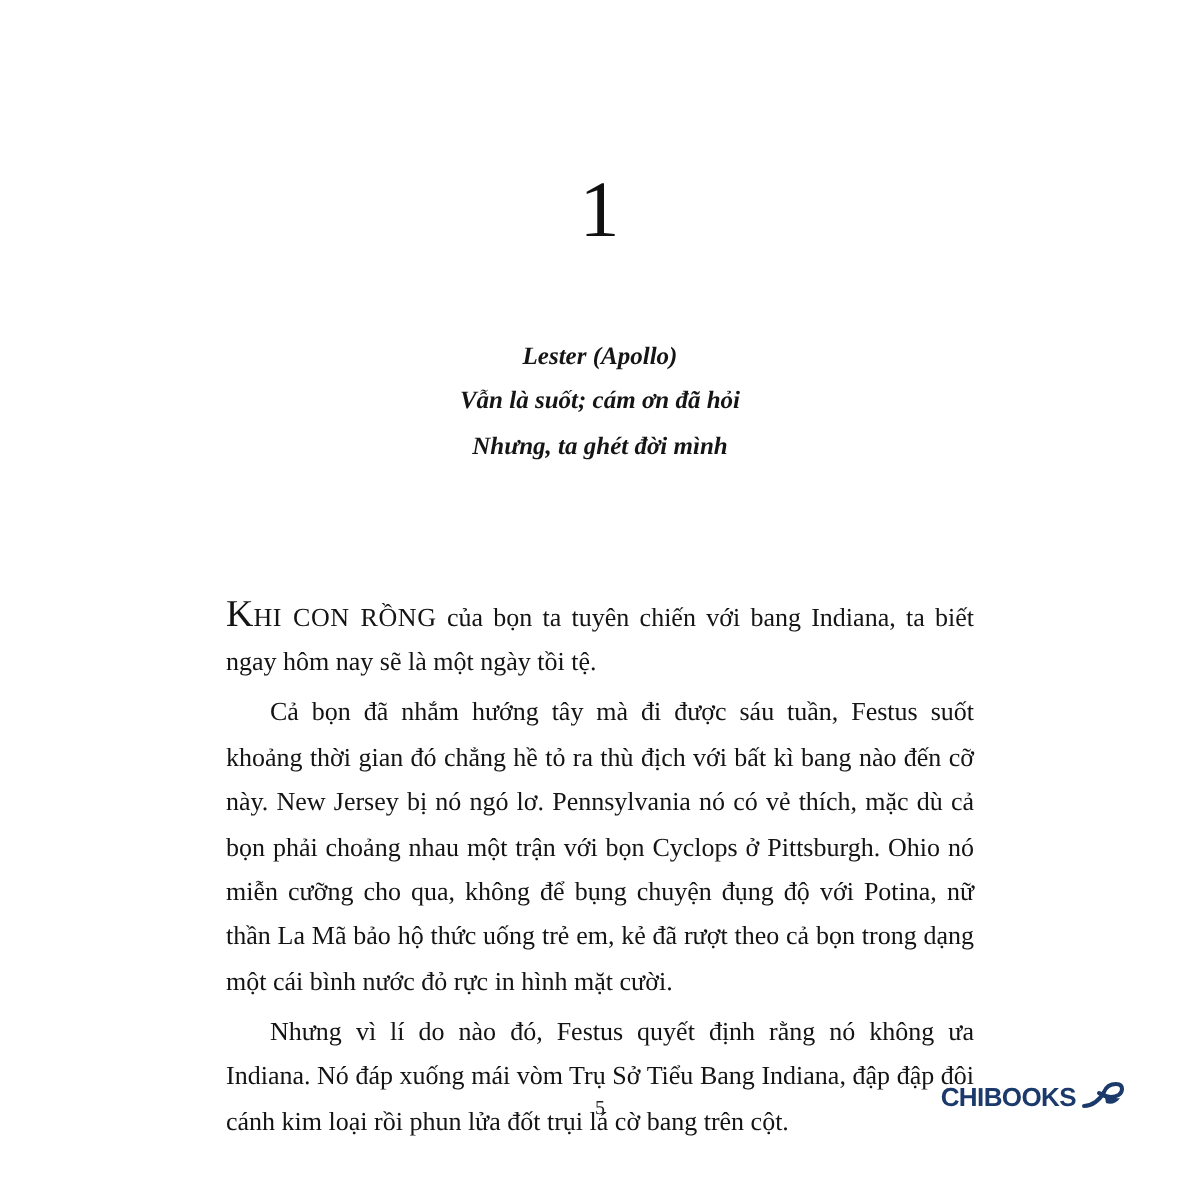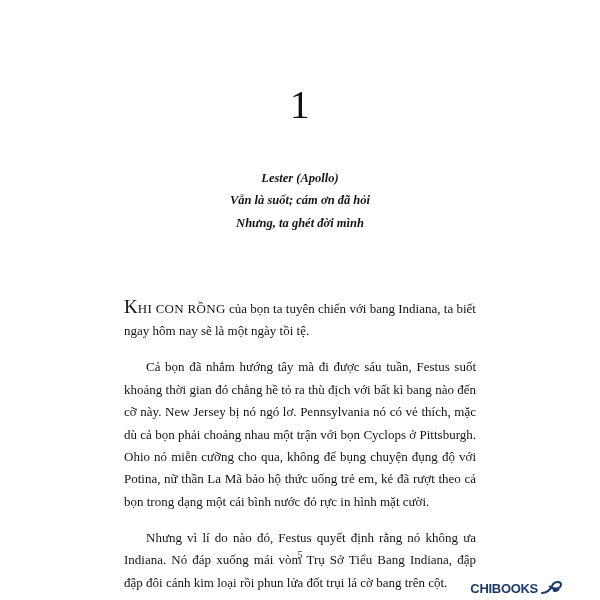--- a/index.html
+++ b/index.html
@@ -51,21 +51,21 @@
     white-space: nowrap;
   }
   .body-text {
     margin-top: 64px;
     font-size: 13px;
     line-height: 1.72;
     text-align: justify;
     color: #141414;
   }
   .body-text p {
-    margin: 14px;
+    margin: 3px;
     text-indent: 22px;
   }
   .body-text p.first {
     text-indent: 0;
   }
   .body-text p.first .smallcaps {
     font-variant: small-caps;
     font-size: 13px;
     letter-spacing: 0.3px;
   }
@@ -83,21 +83,20 @@
     font-size: 10px;
     color: #222222;
   }
   .publisher-mark {
     position: absolute;
     right: 38px;
     top: 540px;
     display: flex;
     align-items: center;
     gap: 2px;
-    margin-top: 40px;
   }
   .publisher-mark .pub-text {
     font-family: "Liberation Sans", sans-serif;
     font-weight: bold;
     font-size: 13px;
     letter-spacing: -0.3px;
     color: #1b3a6b;
   }
   .publisher-mark svg {
     display: block;

